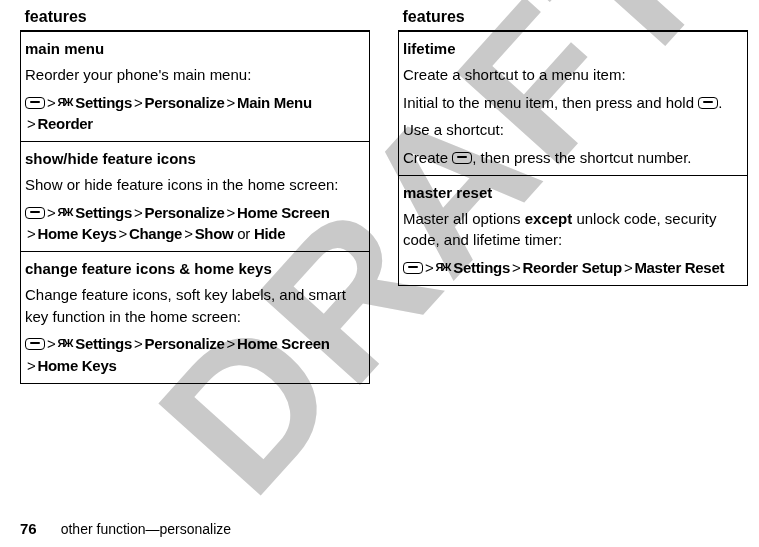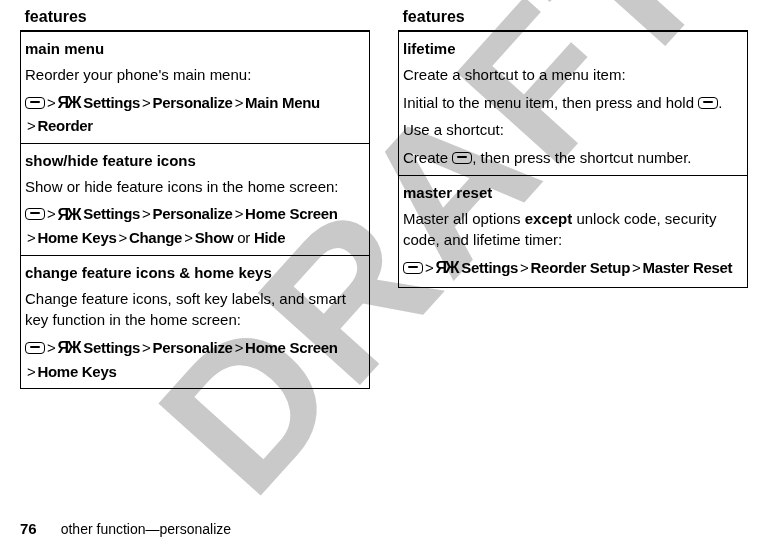--- a/index.html
+++ b/index.html
@@ -74,21 +74,21 @@
     left: 4px;
     right: 4px;
     top: 3px;
     height: 2px;
     background: #000;
     border-radius: 1px;
   }
   .settings-icon {
     display: inline-block;
     font-weight: bold;
-    font-size: 16px;
+    font-size: 11px;
     vertical-align: middle;
     letter-spacing: -2px;
     position: relative;
     top: -1px;
   }
   .gt { padding: 0 2px; }
   .footer {
     position: absolute;
     left: 20px;
     bottom: 10px;

